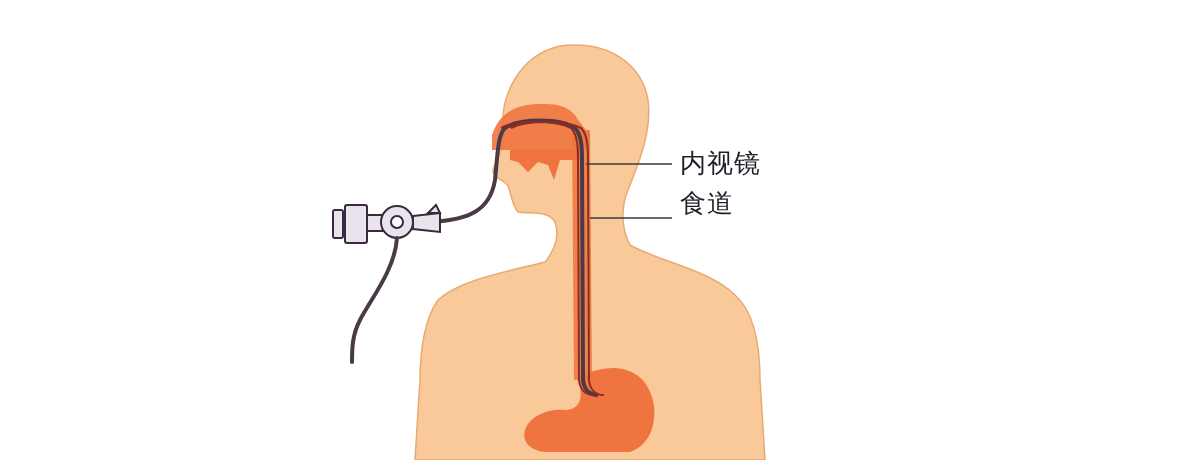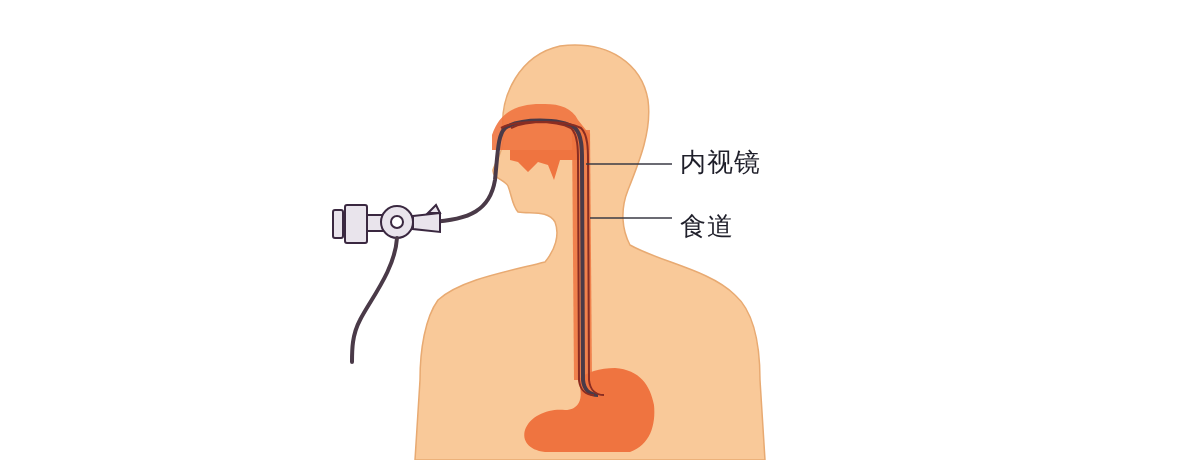--- a/index.html
+++ b/index.html
@@ -1,18 +1,18 @@
 <!DOCTYPE html>
 <html><head>
 <meta charset="utf-8">
 <style>
   html, body { margin:0; padding:0; background:#ffffff; }
   body { width:1200px; height:460px; overflow:hidden; position:relative; font-family:"DejaVu Sans", sans-serif; }
   #stage { position:absolute; left:0; top:0; width:1200px; height:460px; }
-  .label { position:absolute; font-size:26px; color:#1f1f2a; letter-spacing:1px; line-height:1;font-family:Liberation Serif, serif; }
+  .label { position:absolute; font-size:26px; color:#1f1f2a; letter-spacing:1px; line-height:1; }
 </style>
 </head>
 <body>
 
 <div id="stage">
   <svg width="1200" height="460" viewBox="0 0 1200 460" xmlns="http://www.w3.org/2000/svg">
 
     <g>
       <path d="M560,46 C520,55 500,95 503,130 C505,150 496,160 493,170 C492,178 505,180 508,186 C512,196 512,205 518,212 C532,214 548,210 555,222 C560,235 555,250 545,262 C505,272 460,280 438,300 C425,318 420,350 420,380 L415,460 L765,460 L760,380 C760,340 752,310 735,295 C710,270 660,262 630,245 C622,230 620,210 628,190 C640,160 652,130 648,100 C642,65 610,40 560,46 Z" fill="#f9c999" stroke="#e8aa72" stroke-width="1.5"></path>
     </g>
@@ -46,14 +46,14 @@
       <path d="M428,213 L436,205 L440,213 Z" fill="#e9e4ec"></path>
     </g>
 
     <path d="M397,238 C395,270 370,300 360,320 C352,335 352,350 352,362" fill="none" stroke="#4a3a48" stroke-width="4" stroke-linecap="round"></path>
 
     <line x1="586" y1="164" x2="672" y2="164" stroke="#3a3a44" stroke-width="1.5"></line>
     <line x1="590" y1="218" x2="672" y2="218" stroke="#3a3a44" stroke-width="1.5"></line>
   </svg>
 
   <div class="label" style="left:680px;top:150px;">内视镜</div>
-  <div class="label" style="left:680px;top:214px;">食道</div>
+  <div class="label" style="left:680px;top:190px;">食道</div>
 </div>
 
 </body></html>

